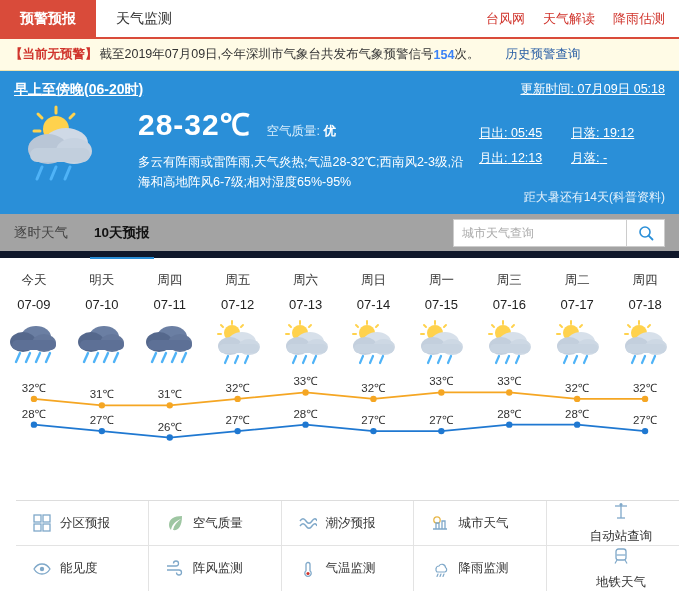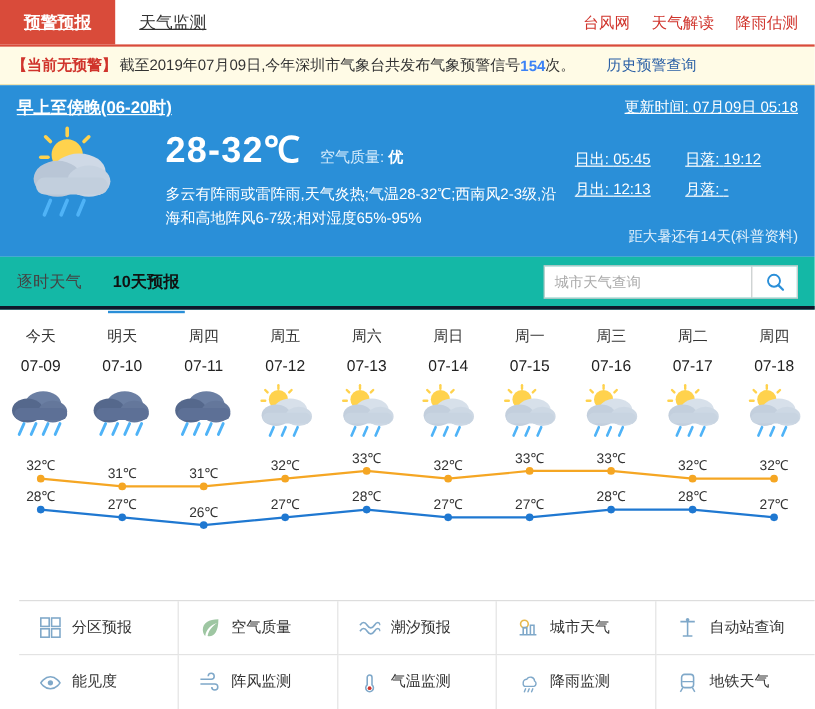--- a/index.html
+++ b/index.html
@@ -21,21 +21,20 @@
     display:flex;
     align-items:stretch;
     background:#fff;
   }
   .nav-left { display:flex; align-items:stretch; }
   .nav-tab {
     display:flex; align-items:center; justify-content:center;
     padding:4px 20px;
     font-size:14px;
     color:#333;
-    text-decoration:underline;
   }
   .nav-tab.active {
     background:#d94b3a;
     color:#fff;
     font-weight:bold;
   }
   .nav-right {
     margin-left:auto;
     display:flex;
     align-items:center;
@@ -98,26 +97,26 @@
     position:absolute;
     right:14px;
     bottom:8px;
     font-size:12px;
     color:#e4f1fb;
   }
 
   
   .tabsrow {
     height:44px;
-    border-bottom:3px solid #0f172a;
+    border-bottom:7px solid #0f172a;
     display:flex;
     align-items:center;
     padding:0 14px;
     position:relative;
-    background:#14b8a6;
+    background:#a3a3a3;
   }
   .wtab {
     font-size:13.5px;
     color:#444;
     margin-right:26px;
     padding:6px 0;
     position:relative;
   }
   .wtab.active { color:#111; font-weight:bold; }
   .wtab.active:after {
@@ -174,21 +173,21 @@
     flex:1 1 0;
     display:flex;
     align-items:center;
     gap:8px;
     padding-left:16px;
     border-right:1px solid #e3e3e3;
     border-bottom:1px solid #e3e3e3;
     font-size:12.5px;
     color:#333;
   }
-  .link-cell:last-child { border-right:0; }
+  .link-cell:last-child { border-right:0;flex-direction:column; }
   .link-row:last-child .link-cell { border-bottom:0; }
   .licon { width:20px; height:20px; display:flex; align-items:center; justify-content:center; color:#7fa8c9; }
 </style>
 </head>
 <body>
 
 <div class="page">
 
   <div class="topnav">
     <div class="nav-left">

